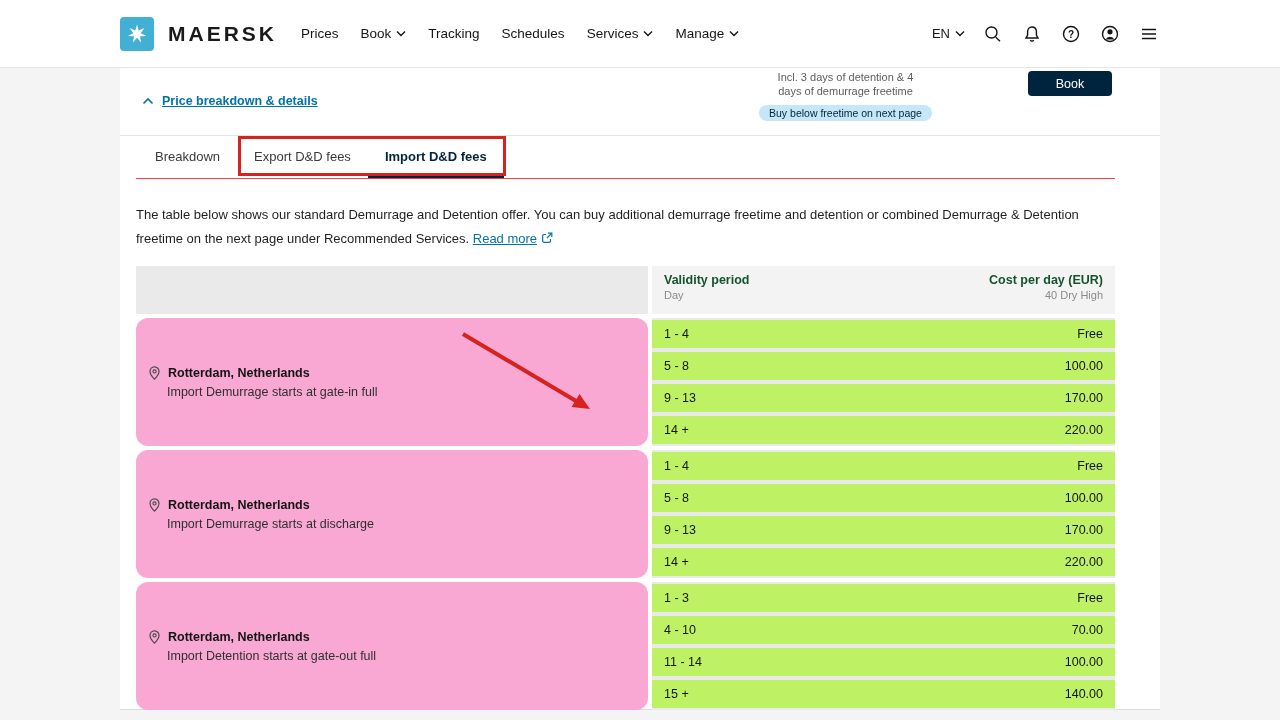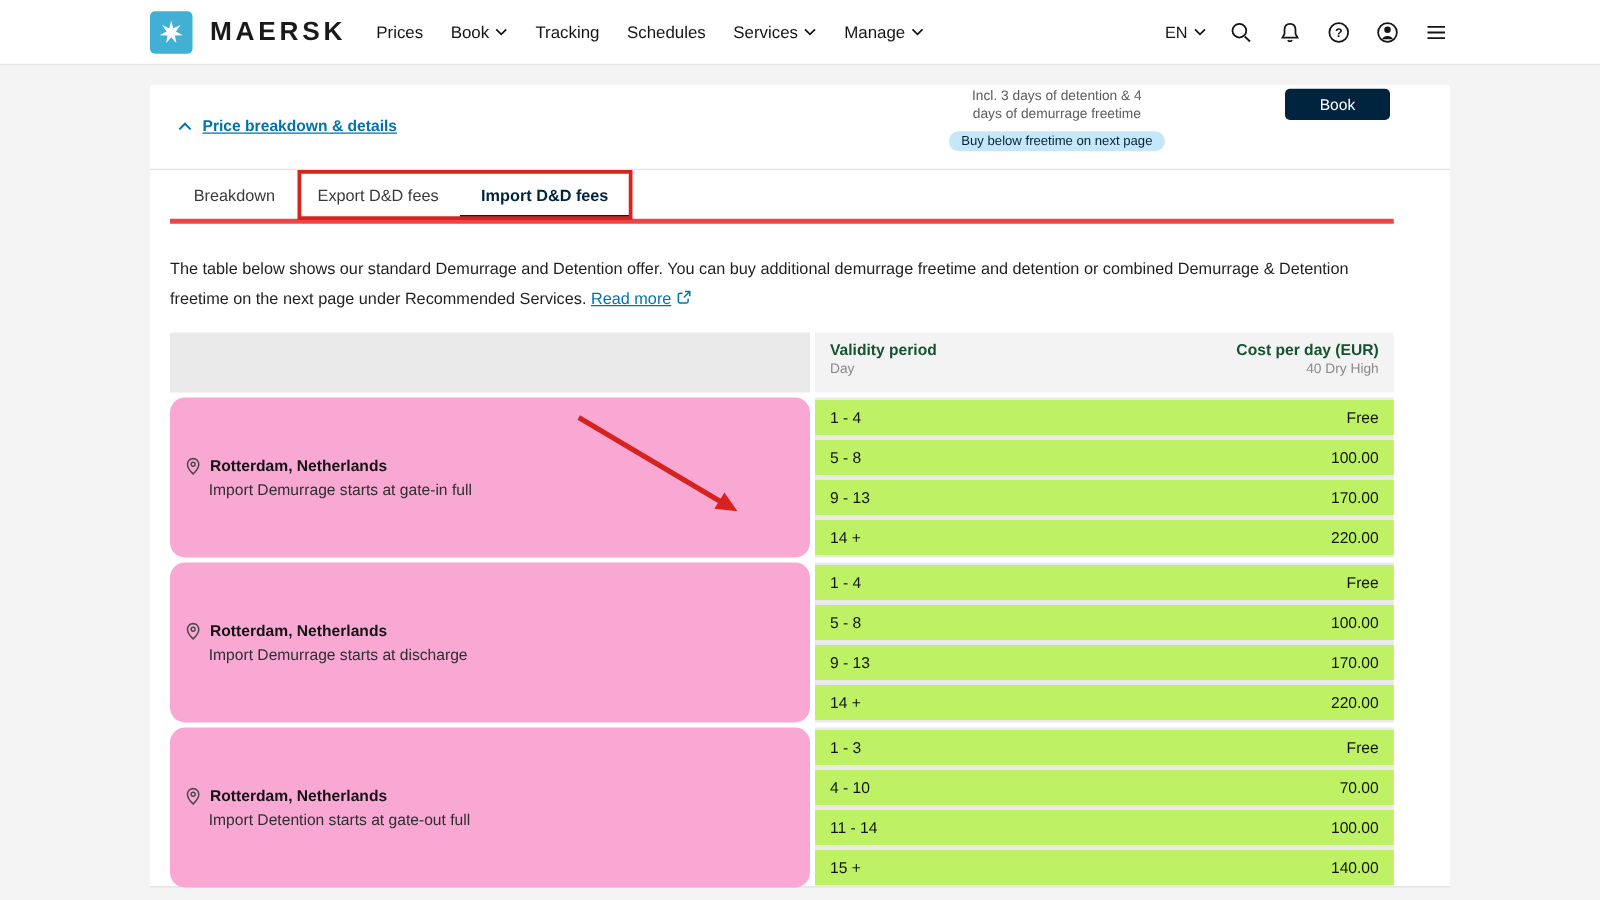--- a/index.html
+++ b/index.html
@@ -1,21 +1,21 @@
 <!DOCTYPE html>
 <html><head>
 <meta charset="utf-8">
 <style>
   * { margin:0; padding:0; box-sizing:border-box; }
   html,body { width:1280px; height:720px; overflow:hidden; }
   body { font-family:"Liberation Sans", sans-serif; background:#f4f4f4; color:#141414; }
   .page { position:relative; width:1280px; height:720px; }
 
   
-  .topnav { position:absolute; top:0; left:0; width:1280px; height:52px; background:#fff;
+  .topnav { position:absolute; top:0; left:0; width:1280px; height:68px; background:#fff;
             border-bottom:1px solid #e6e6e6; display:flex; align-items:center; }
   .brand { display:flex; align-items:center; margin-left:120px; cursor:pointer; }
   .logo-box { width:34px; height:34px; background:#42b0d5; border-radius:4px;
               display:flex; align-items:center; justify-content:center; }
   .brand-text { font-size:21px; font-weight:bold; letter-spacing:3px; color:#1a1a1a; margin-left:14px; }
   .mainnav { display:flex; align-items:center; margin-left:24px; gap:22px; }
   .nav-item { display:flex; align-items:center; gap:5px; font-size:13.5px; color:#141414;
               text-decoration:none; cursor:pointer; white-space:nowrap; }
   .nav-right { margin-left:auto; margin-right:120px; display:flex; align-items:center; gap:17px; }
   .lang { display:flex; align-items:center; gap:5px; font-size:13px; cursor:pointer; }
@@ -30,21 +30,21 @@
   .freetime { position:absolute; left:628px; top:2px; width:195px; text-align:center; }
   .freetime-note { font-size:11px; line-height:14px; color:#5c5c5c; }
   .badge { display:inline-block; margin-top:7px; background:#c5e7f7; color:#00243d;
            font-size:10.5px; padding:2px 10px; border-radius:999px; white-space:nowrap; }
   .book-btn { position:absolute; right:48px; top:3px; width:84px; height:25px; background:#00243d;
               color:#fff; border:none; border-radius:4px; font-size:12.5px;
               font-family:"Liberation Sans", sans-serif; cursor:pointer; }
   .hr { border-top:1px solid #e4e4e4; }
 
   
-  .tabsrow { margin:0 45px 0 16px; border-bottom:4px solid #ef4444; height:43px;
+  .tabsrow { margin:0 45px 0 16px; border-bottom:1px solid #ef4444; height:43px;
              display:flex; padding:0 2px; }
   .tab { padding:0 17px; line-height:42px; font-size:13px; color:#3a3a3a; cursor:pointer; }
   .tab.active { color:#00243d; font-weight:bold; border-bottom:3px solid #00243d; }
 
   
   .content { padding:0 45px 0 16px; }
   .desc { margin-top:24px; max-width:990px; font-size:13px; line-height:1.85; color:#1f1f1f; }
   .readmore { color:#0073ab; text-decoration:underline; cursor:pointer; white-space:nowrap; }
 
   .dd-table { margin-top:15px; }

